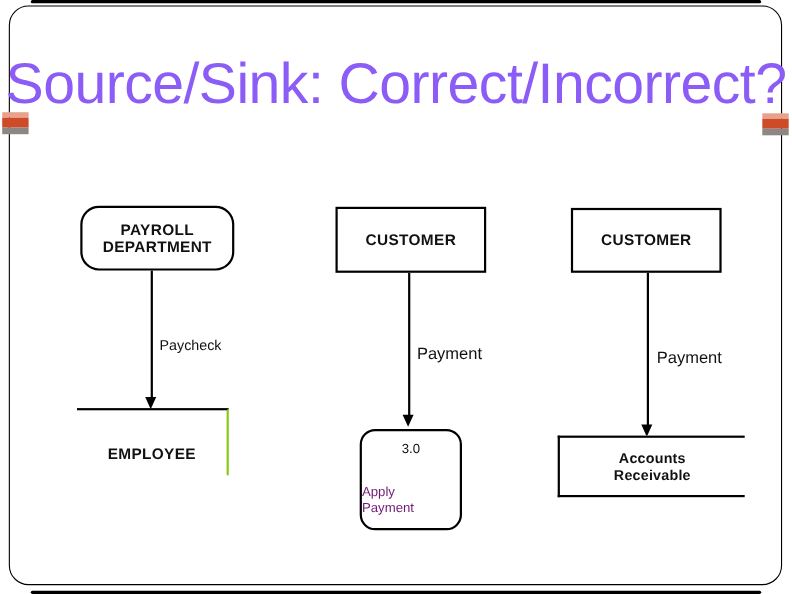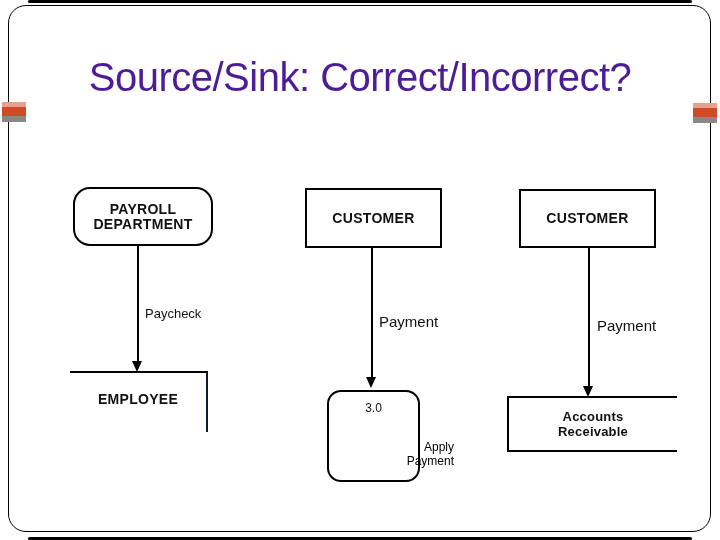--- a/index.html
+++ b/index.html
@@ -49,26 +49,26 @@
   .accent .s2 { height: 9px; background: #CE4B28; }
   .accent .s3 { height: 6px; background: #8C8784; }
 
   .title {
     position: absolute;
     top: 55px;
     left: 0;
     width: 720px;
     margin: 0;
     text-align: center;
-    font-size: 40px;
+    font-size: 52px;
     font-weight: normal;
     letter-spacing: -0.5px;
     line-height: 44px;
     white-space: nowrap;
-    color: #4c1d95;
+    color: #8b5cf6;
     z-index: 2;
   }
 
   
   .box {
     position: absolute;
     border: 2px solid #000;
     box-sizing: border-box;
     background: #fff;
     display: flex;
@@ -82,23 +82,23 @@
     font-weight: bold;
     line-height: 15px;
     letter-spacing: 0.3px;
     color: #111;
   }
   .box-label span { display: block; }
 
   .open-box-tr { 
     border: none;
     border-top: 2px solid #000;
-    border-right: 2px solid #0f172a;
+    border-right: 2px solid #84cc16;
     align-items: flex-start;
-    padding-top: 19px;
+    padding-top: 32px;
   }
   .open-box-noright { 
     border: none;
     border-top: 2px solid #000;
     border-left: 2px solid #000;
     border-bottom: 2px solid #000;
   }
 
   .process-box {
     position: absolute;
@@ -116,25 +116,24 @@
     width: 100%;
     text-align: center;
     font-size: 12px;
     color: #111;
   }
   .process-name {
     position: absolute;
     top: 48px;
     left: 0;
     width: 100%;
-    text-align: right;
+    text-align: left;
     font-size: 12px;
     line-height: 14px;
-    color: #000000;
-    padding-left: 36px;
+    color: #701a75;
   }
   .process-name span { display: block; }
 
   .arrow-line {
     position: absolute;
     width: 2px;
     background: #000;
     z-index: 1;
   }
   .arrow-head {

